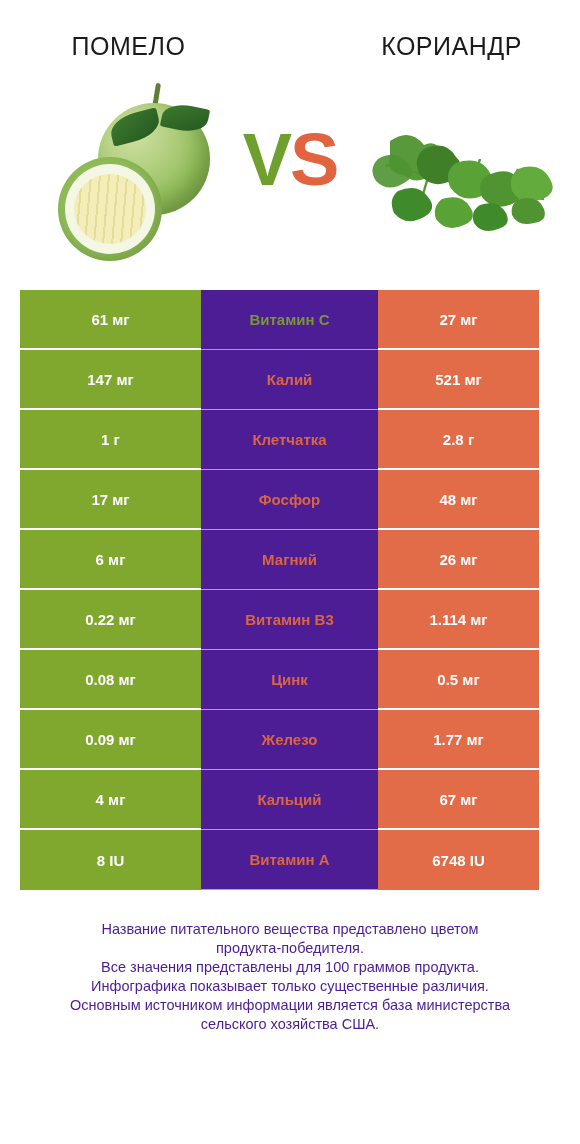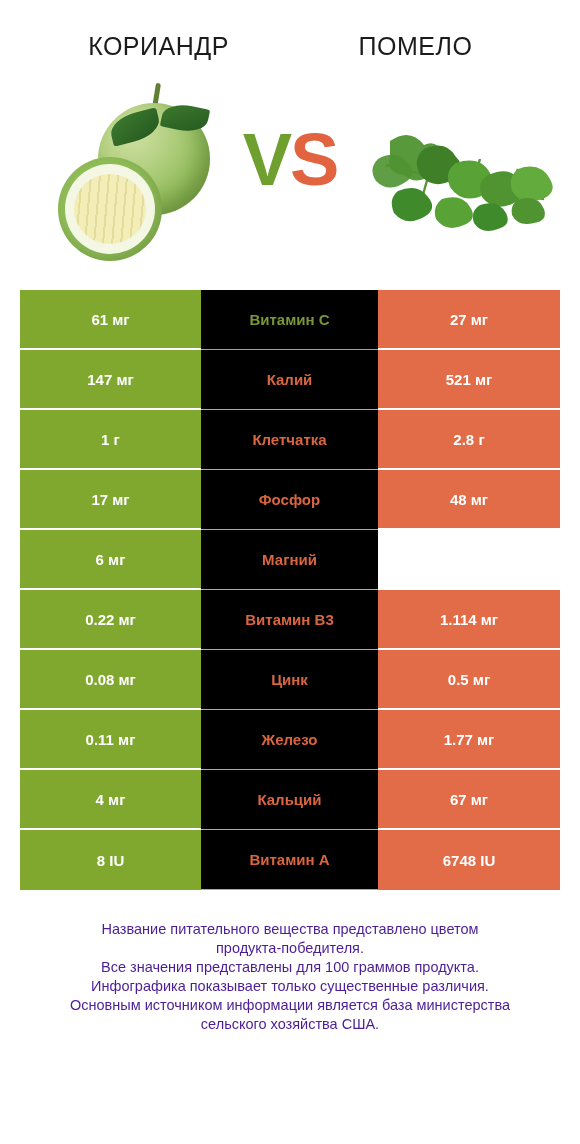--- a/index.html
+++ b/index.html
@@ -88,29 +88,29 @@
     box-sizing: border-box;
   }
   .cell-left {
     width: 181px;
     background: #80a82f;
     color: #ffffff;
     border-bottom: 2px solid #ffffff;
     font-weight: 700;
   }
   .cell-right {
-    width: 182px;
+    width: 161px;
     background: #e26b48;
     color: #ffffff;
     border-bottom: 2px solid #ffffff;
     font-weight: 700;
   }
   .cell-mid {
     width: 177px;
-    background: #000000;
+    background: #4c1d95;
     font-weight: 700;
     font-size: 15px;
   }
   .cell-mid.win-left  { color: #7a9636; border-bottom: 1px solid #9bb265; }
   .cell-mid.win-right { color: #d96541; border-bottom: 1px solid #d79b84; }
 
   .row:last-child .cell-left,
   .row:last-child .cell-right { border-bottom: none; }
 
   
@@ -188,22 +188,22 @@
     background:
       repeating-linear-gradient(95deg,
         #f3edb8 0px, #f3edb8 7px,
         #e4dc9d 7px, #e4dc9d 9px);
   }
 </style>
 </head>
 <body>
 
 <div class="header">
+  <div class="header-title left">ПОМЕЛО</div>
   <div class="header-title right">КОРИАНДР</div>
-  <div class="header-title left">ПОМЕЛО</div>
 </div>
 
 <div class="hero">
 
   <div class="hero-left">
     <div class="pomelo-stem"></div>
     <div class="pomelo-whole"></div>
     <div class="pomelo-leaf l1"></div>
     <div class="pomelo-leaf l2"></div>
     <div class="pomelo-half">
@@ -257,33 +257,34 @@
       <div class="cell cell-right">2.8 г</div>
     </div>
     <div class="row">
       <div class="cell cell-left">17 мг</div>
       <div class="cell cell-mid win-right">Фосфор</div>
       <div class="cell cell-right">48 мг</div>
     </div>
     <div class="row">
       <div class="cell cell-left">6 мг</div>
       <div class="cell cell-mid win-right">Магний</div>
+      <div class="cell cell-right">26 мг</div>
     </div>
     <div class="row">
       <div class="cell cell-left">0.22 мг</div>
       <div class="cell cell-mid win-right">Витамин B3</div>
       <div class="cell cell-right">1.114 мг</div>
     </div>
     <div class="row">
       <div class="cell cell-left">0.08 мг</div>
       <div class="cell cell-mid win-right">Цинк</div>
       <div class="cell cell-right">0.5 мг</div>
     </div>
     <div class="row">
-      <div class="cell cell-left">0.11 мг</div>
+      <div class="cell cell-left">0.09 мг</div>
       <div class="cell cell-mid win-right">Железо</div>
       <div class="cell cell-right">1.77 мг</div>
     </div>
     <div class="row">
       <div class="cell cell-left">4 мг</div>
       <div class="cell cell-mid win-right">Кальций</div>
       <div class="cell cell-right">67 мг</div>
     </div>
     <div class="row">
       <div class="cell cell-left">8 IU</div>

